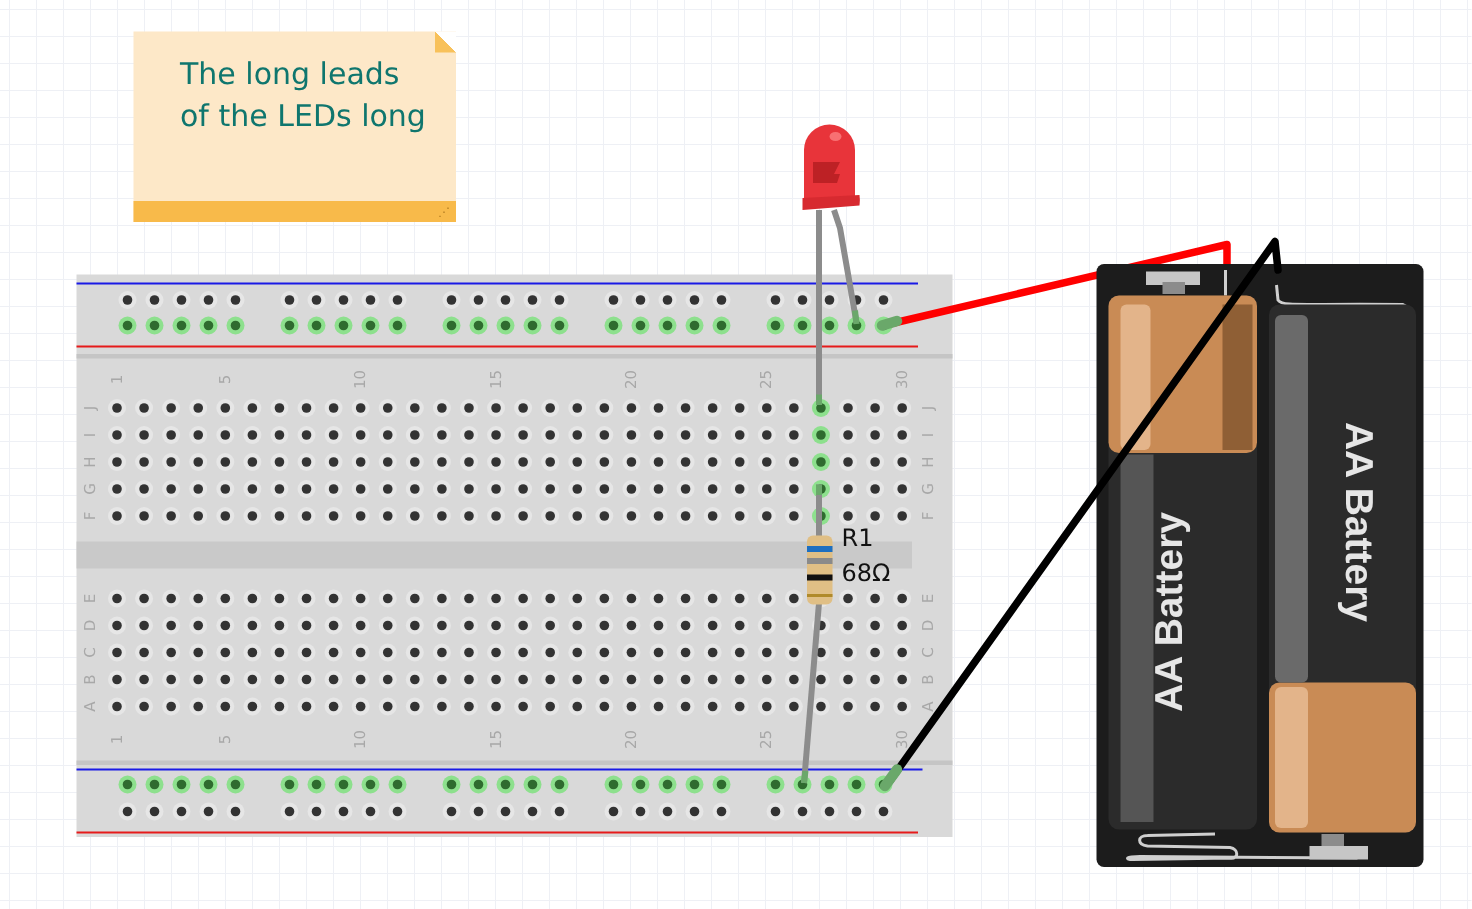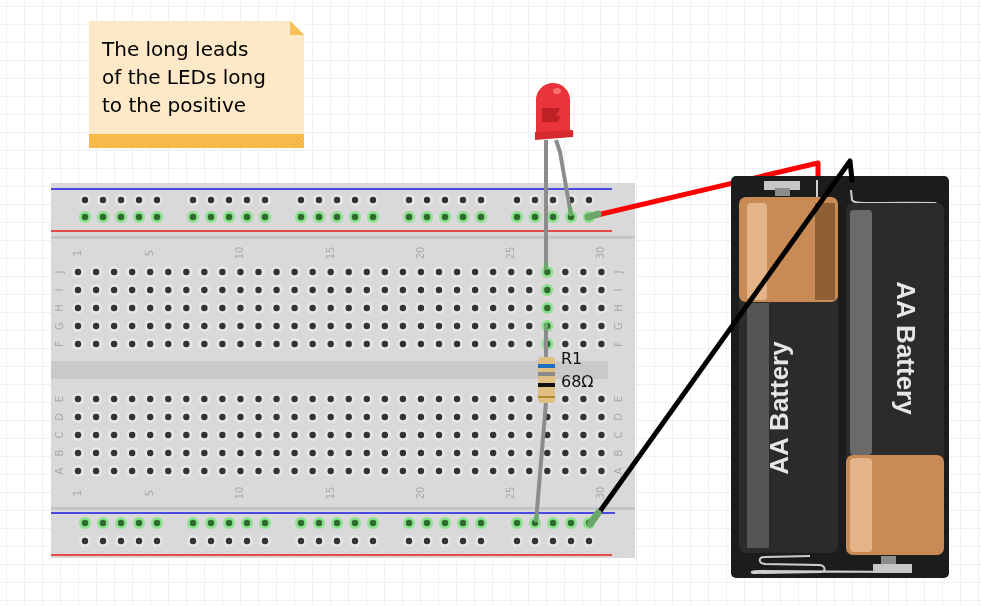--- a/index.html
+++ b/index.html
@@ -13,37 +13,36 @@
     background-position:6px 6px;
     font-family:"Liberation Sans", sans-serif;
   }
   #note {
     position:absolute; left:89px; top:21px; width:215px; height:127px;
     background:#fde8c8;
   }
   #note .fold-bg { position:absolute; right:0; top:0; width:14px; height:14px;
     background:linear-gradient(225deg, #ffffff 50%, #f8c15a 50%); }
   #note .text {
-    position:absolute; left:13px; top:14px; width:195px;
+    position:absolute; left:31px; top:14px; width:195px;
     font-family:"DejaVu Sans", sans-serif; font-size:20px; line-height:28px;
-    color:#000000;
+    color:#0f766e;
   }
   #note .bar { position:absolute; left:0; bottom:0; width:100%; height:14px; background:#f8ba4a; }
   #note .grip { position:absolute; right:4px; bottom:2px; font-size:8px; color:#b07a20; line-height:8px; }
   svg#scene { position:absolute; left:0; top:0; }
 </style>
 </head>
 <body>
 
 <div id="note">
   <div class="fold-bg"></div>
   <div class="text">
     <div>The long leads</div>
     <div>of the LEDs long</div>
-    <div>to the positive</div>
   </div>
   <div class="bar"></div>
   <div class="grip">⋰</div>
 </div>
 
 <svg id="scene" width="981" height="606" viewBox="0 0 981 606" xmlns="http://www.w3.org/2000/svg">
   <defs>
     <radialGradient id="holeHalo" cx="50%" cy="50%" r="50%">
       <stop offset="55%" stop-color="#c8c8c8"></stop>
       <stop offset="100%" stop-color="#d8d8d8"></stop>

